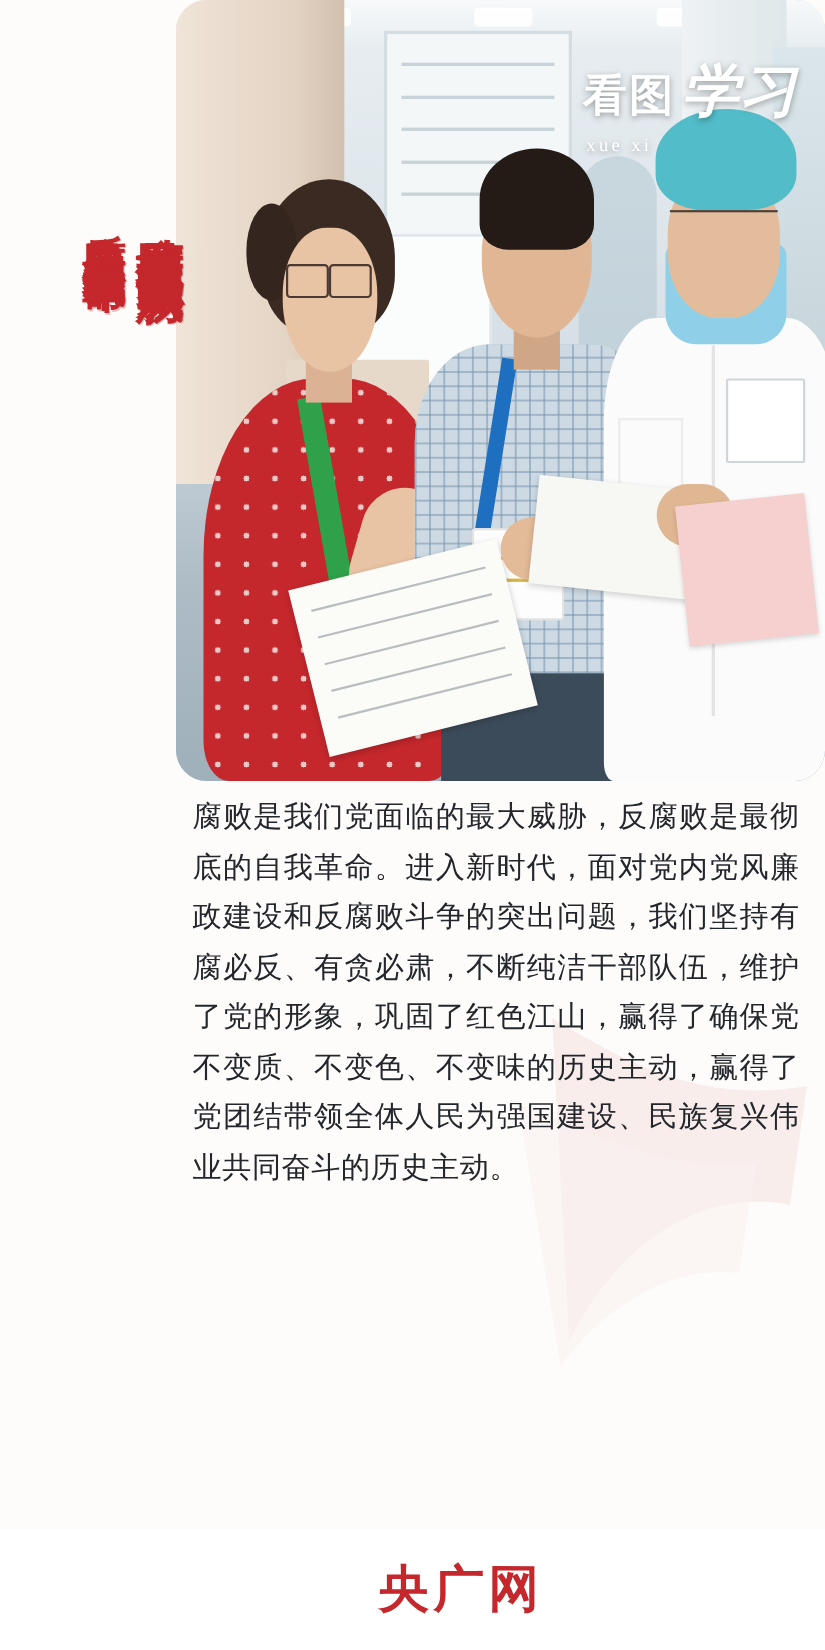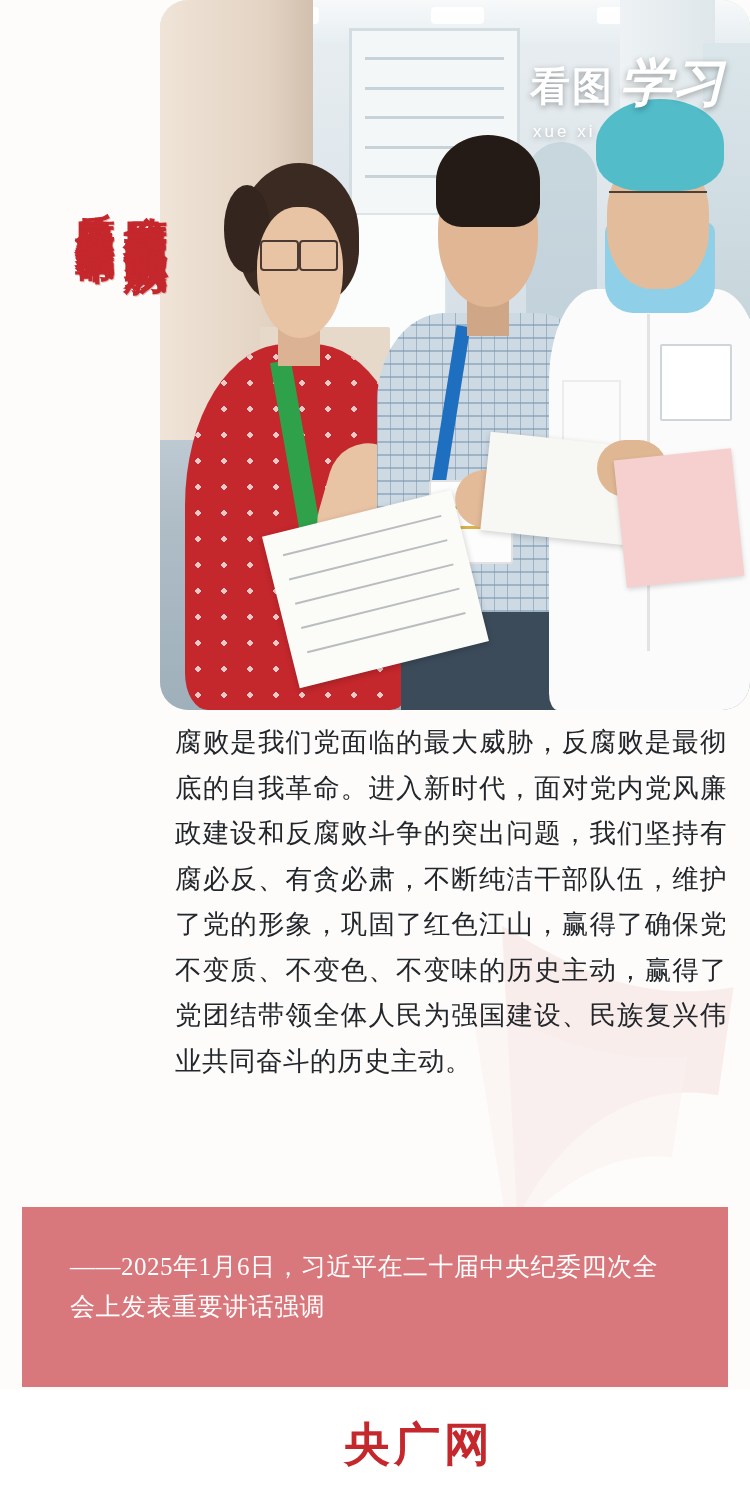--- a/index.html
+++ b/index.html
@@ -128,21 +128,21 @@
     font-size:40px;letter-spacing:2px;font-weight:700;
     font-family:"Liberation Serif","DejaVu Serif",serif;
     display:flex;align-items:baseline;gap:6px;
   }
   .brand-cn .script{
     font-size:52px;font-style:italic;font-family:"Liberation Serif",serif;
     letter-spacing:0;
   }
   .brand-py{
     font-size:17px;letter-spacing:3px;margin-top:4px;margin-left:3px;
-    font-family:Liberation Sans, sans-serif;
+    font-family:Liberation Serif, serif;
   }
 
   
   .title-wrap{
     position:absolute;left:0;top:180px;width:160px;height:720px;
     display:flex;flex-direction:row-reverse;justify-content:flex-start;
     gap:6px;padding-left:8px;
   }
   .vtitle{
     writing-mode:vertical-rl;text-orientation:upright;
@@ -285,21 +285,20 @@
     </div>
   </div>
 
   <div class="title-wrap">
     <div class="vtitle">腐败是我们党面临的最大威胁</div>
     <div class="vtitle second">反腐败是最彻底的自我革命</div>
   </div>
 
   <div class="body-text">腐败是我们党面临的最大威胁，反腐败是最彻底的自我革命。进入新时代，面对党内党风廉政建设和反腐败斗争的突出问题，我们坚持有腐必反、有贪必肃，不断纯洁干部队伍，维护了党的形象，巩固了红色江山，赢得了确保党不变质、不变色、不变味的历史主动，赢得了党团结带领全体人民为强国建设、民族复兴伟业共同奋斗的历史主动。</div>
 
-  <div class="source">——2025年1月6日，习近平在二十届中央纪委四次全会上发表重要讲话强调</div>
 
   <div class="footer">
     <div class="logo">
       <span>央广网</span>
     </div>
   </div>
 
 </div>
 
 </body></html>

